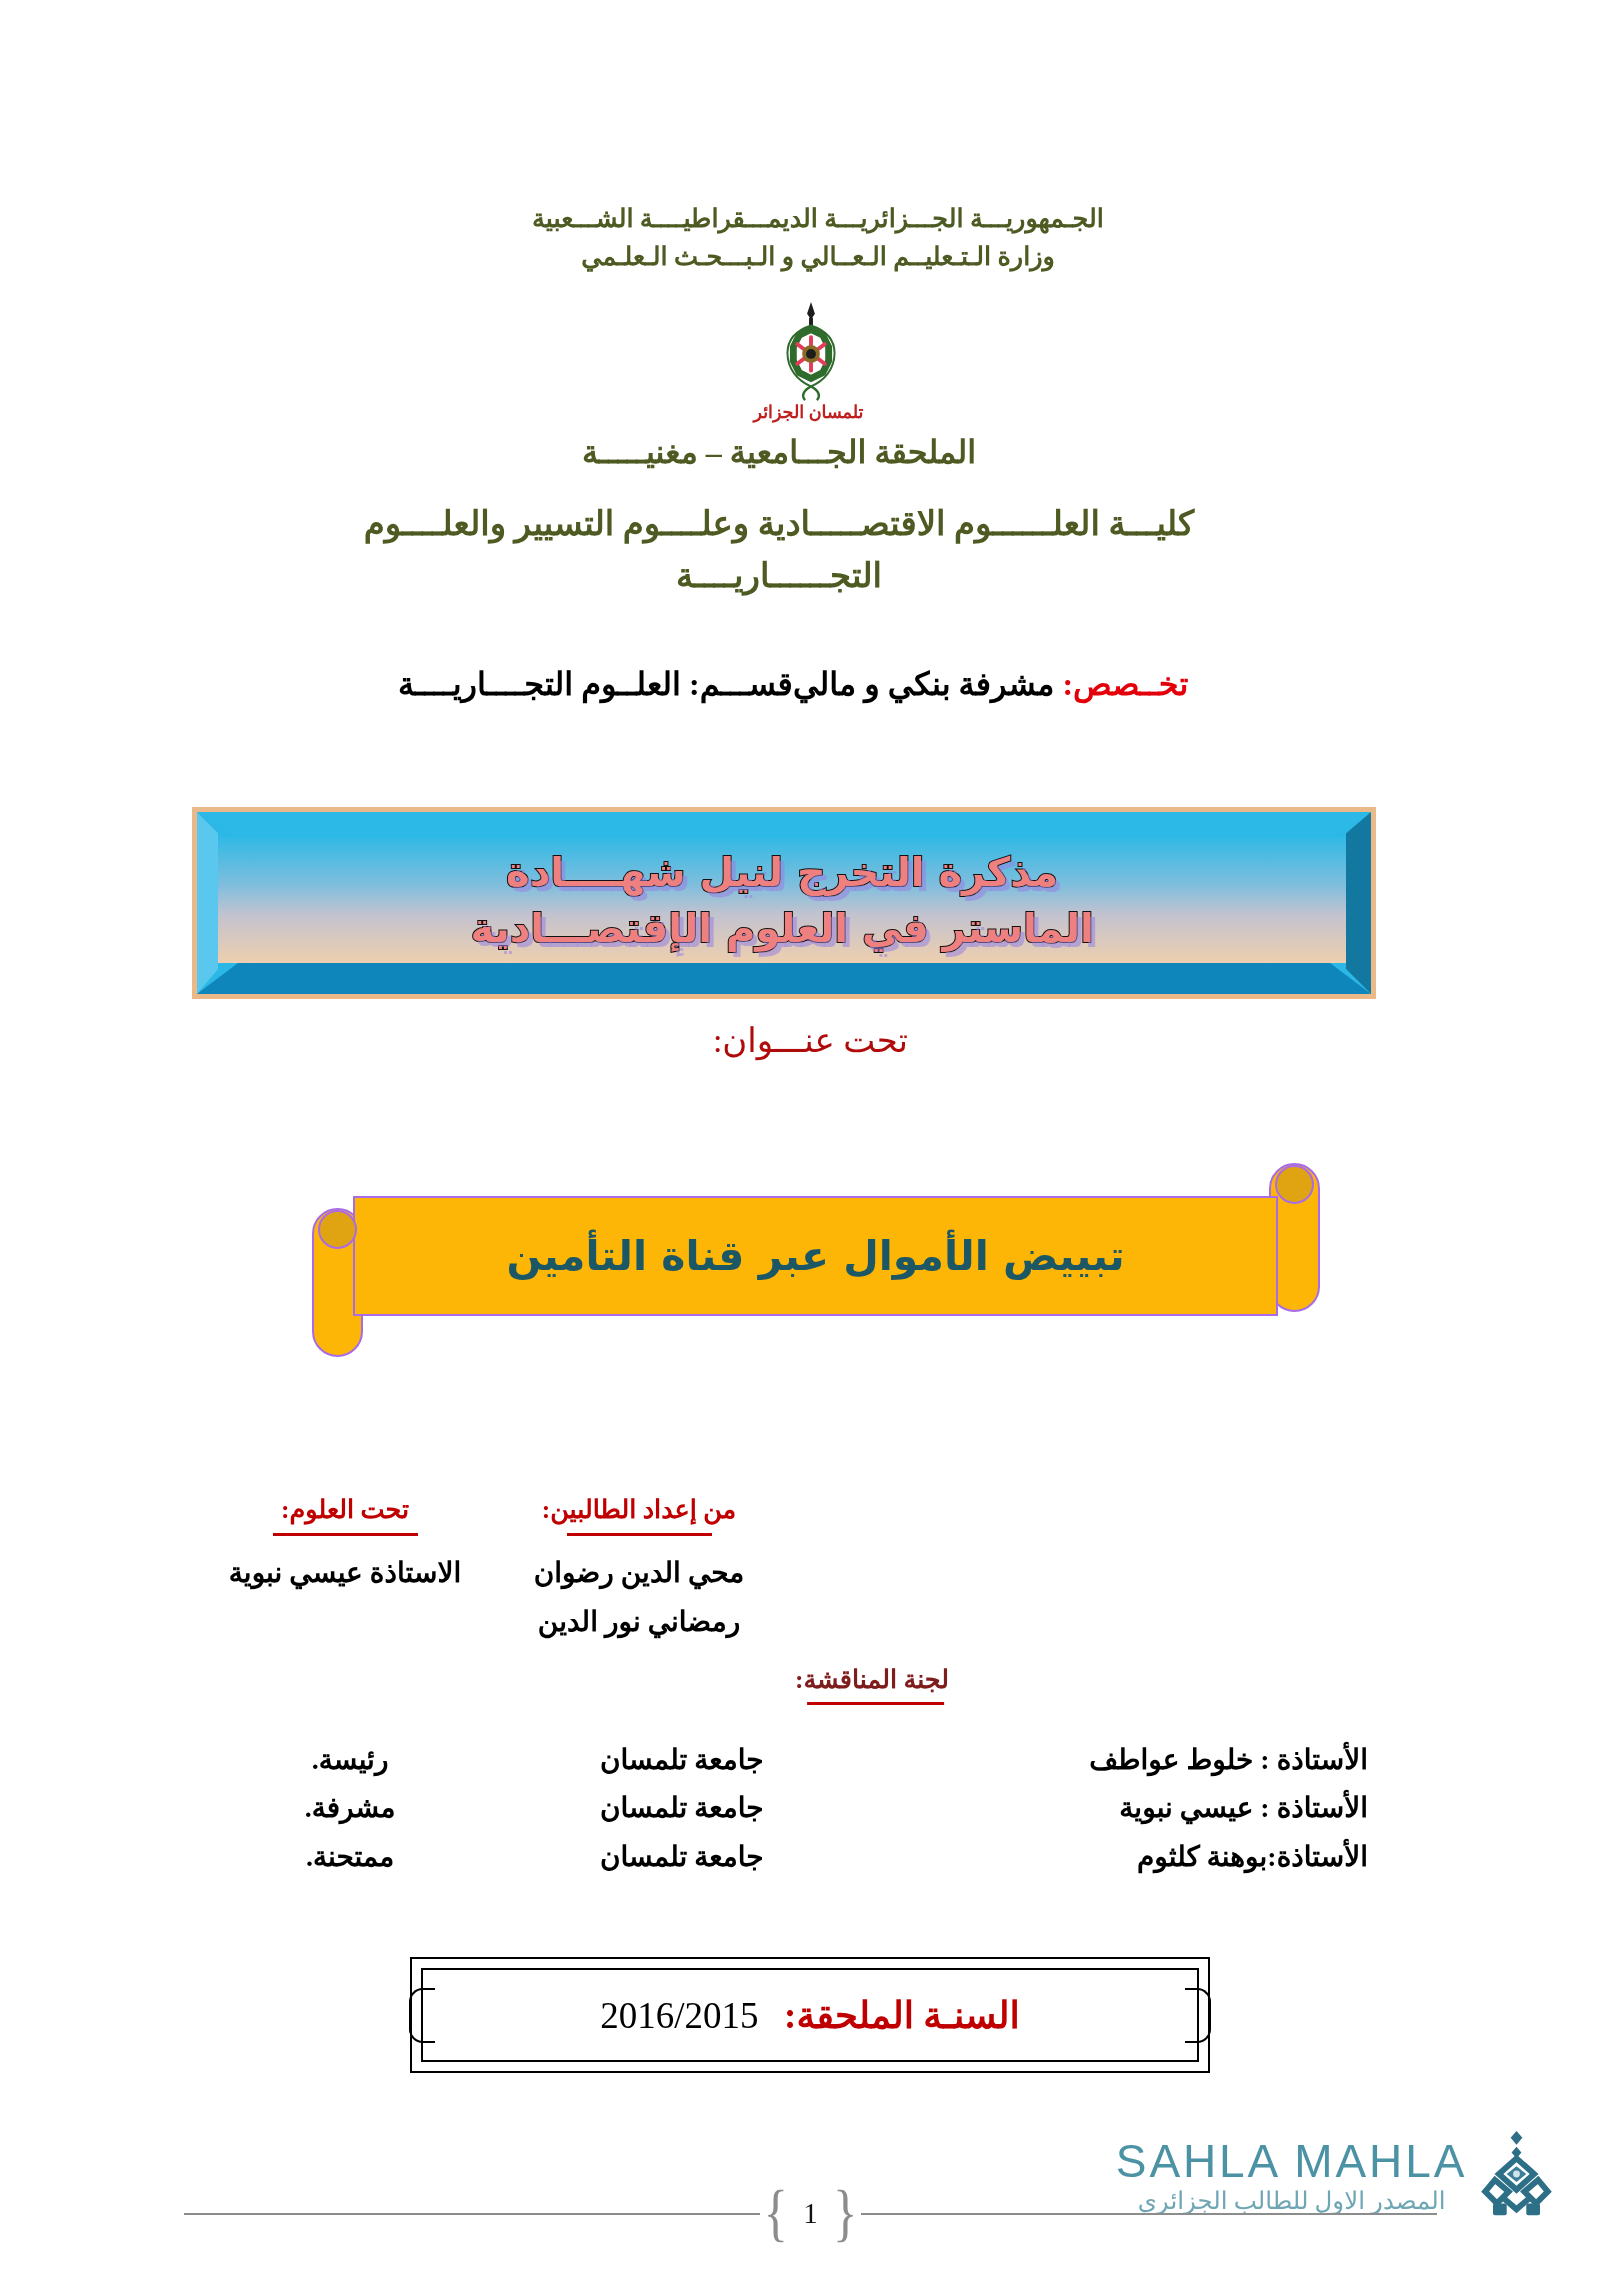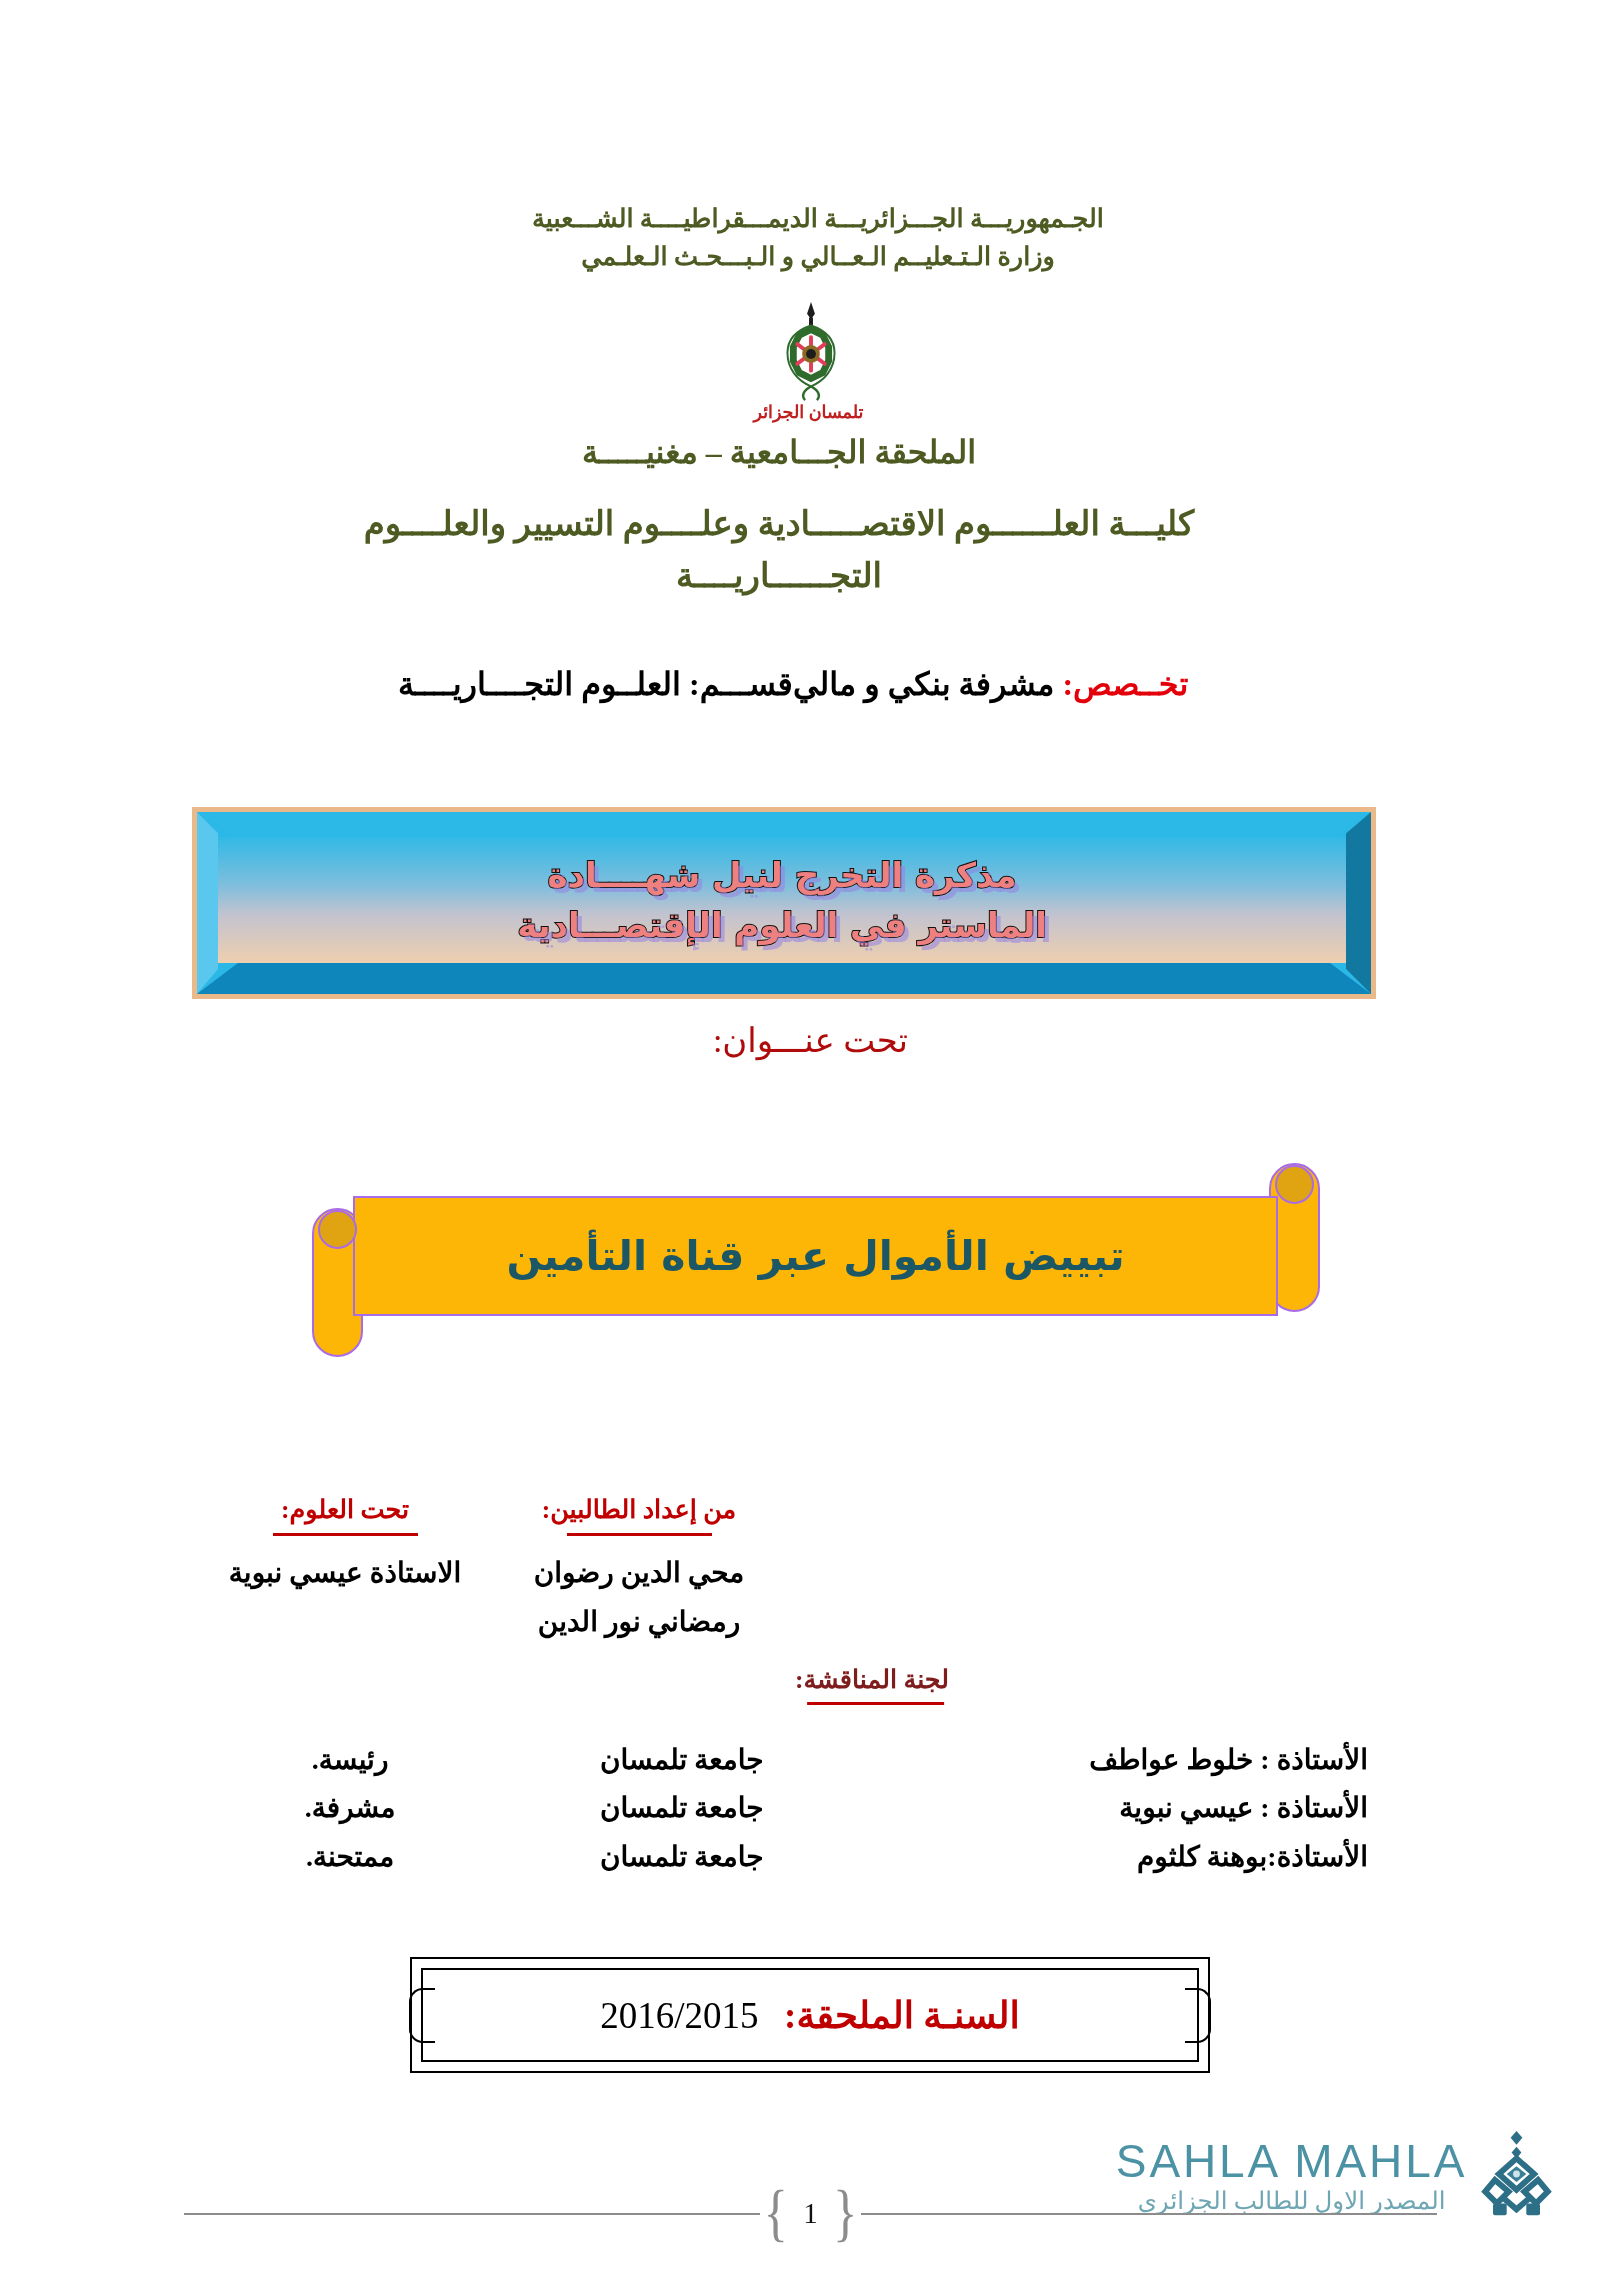--- a/index.html
+++ b/index.html
@@ -209,21 +209,21 @@
     background: linear-gradient(180deg, #31b9e5 0%, #7fbedd 38%, #c3c3cf 62%, #eecfae 100%);
     display: flex;
     flex-direction: column;
     align-items: center;
     justify-content: center;
     gap: 9.8px;
   }
   .blue3d-text {
     font-family: "DejaVu Sans", sans-serif;
     font-weight: bold;
-    font-size: 34px;
+    font-size: 40px;
     letter-spacing: 4.9px;
     color: #ef8080;
     direction: rtl;
     white-space: nowrap;
     -webkit-text-stroke: 2px #111111;
     paint-order: stroke fill;
     text-shadow: 4.9px 4.9px 0 rgba(150,130,225,.55);
   }
 
   

